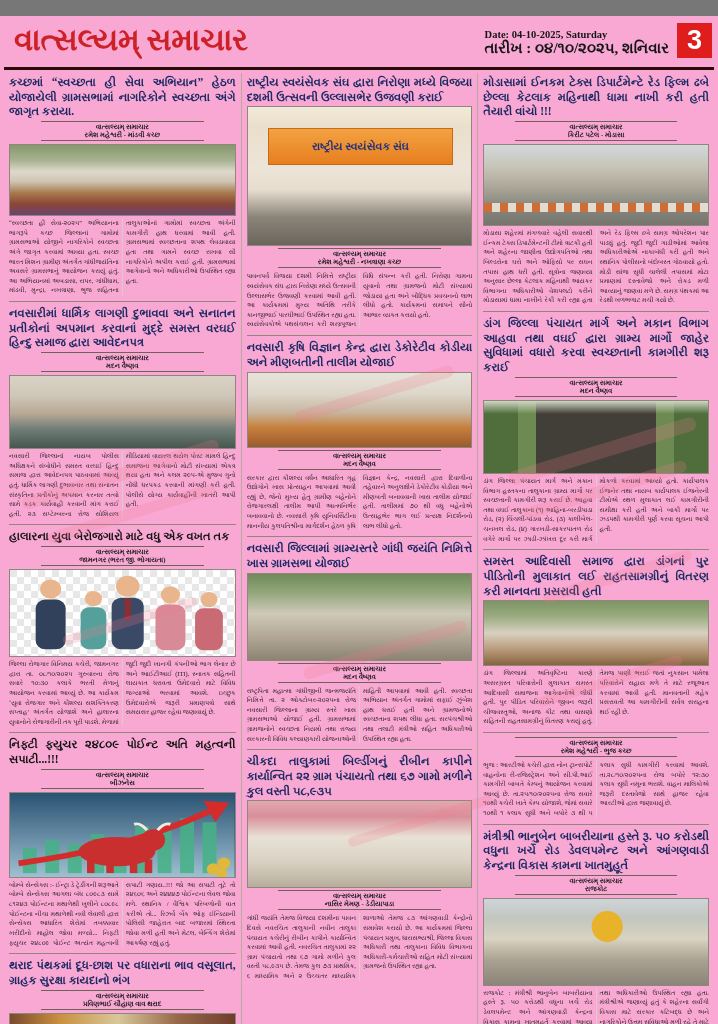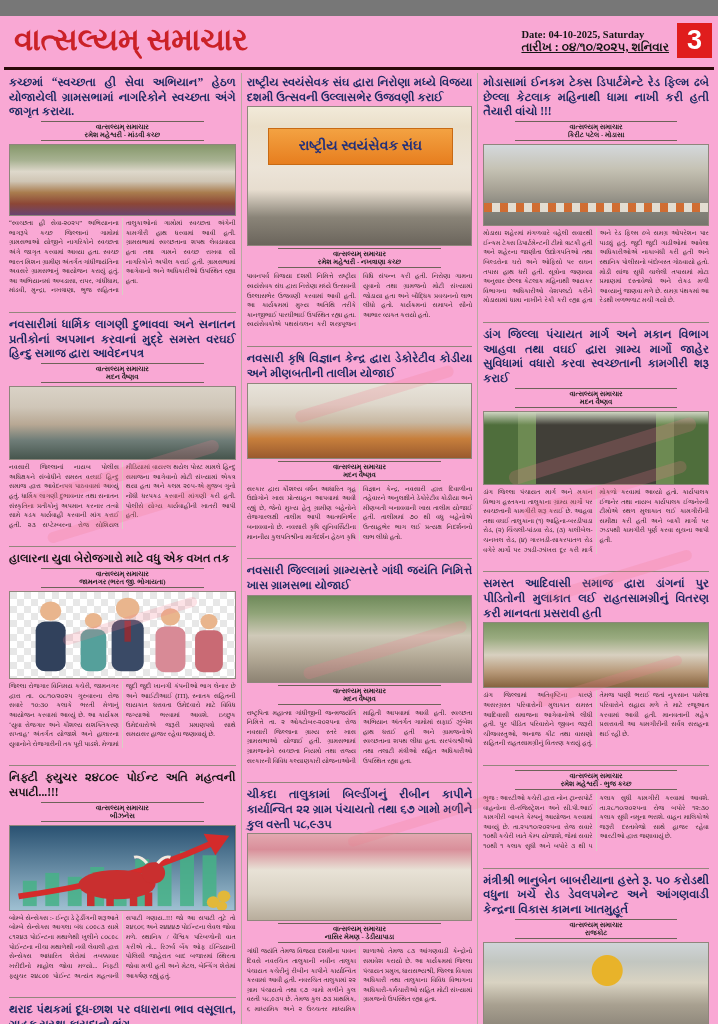--- a/index.html
+++ b/index.html
@@ -4,51 +4,51 @@
 <style>
   html,body { margin:0; padding:0; background:#777; }
   .page { position:relative; width:718px; height:1024px; margin:16px auto; background:#f9a8d4;
           font-family:"Liberation Serif","DejaVu Serif",serif; overflow:hidden; box-sizing:border-box; }
 
   
   .hdr { display:flex; align-items:flex-start; padding:7px 6px 2px 14px; height:50px; box-sizing:border-box; }
   .masthead { font-size:31px; font-weight:bold; color:#cb2127; line-height:1.1; letter-spacing:-0.5px; }
   .dates { margin-left:auto; text-align:left; margin-right:8px; padding-top:6px; }
   .date-en { font-size:10.5px; font-weight:bold; color:#151515; }
-  .date-gu { font-size:12px; font-weight:bold; color:#151515;text-decoration:underline; }
+  .date-gu { font-size:15px; font-weight:bold; color:#151515; }
   .pagebox { width:35px; height:35px; background:#e01d1d; color:#fff; font-size:27px; font-weight:bold;
              display:flex; align-items:center; justify-content:center; font-family:"Liberation Sans",sans-serif; }
   .toprule { height:3px; background:#2b0b0b; margin:1px 4px 3px; }
 
   
   .cols { display:flex; height:962px; padding:0 4px; box-sizing:border-box; }
   .col { width:33.33%; padding:0 5px; box-sizing:border-box; overflow:hidden; }
   .col + .col { border-left:1px solid #b7aaa0; }
 
   
-  .art { border-bottom:1px solid #93867c; padding-bottom:15px; margin-bottom:4px; }
+  .art { border-bottom:1px solid #93867c; padding-bottom:4px; margin-bottom:4px; }
   .art:last-child { border-bottom:none; }
   .hl { font-size:11.5px; line-height:1.28; font-weight:bold; color:#1d2a63; margin:2px 0 2px; text-align:justify; }
   .hl.black { color:#141414; }
   .byline { width:72%; margin:2px auto 3px; text-align:center; border-top:1px solid #6e6259; border-bottom:1px solid #6e6259; padding:1px 0; }
   .agency { display:block; font-size:6.9px; font-weight:bold; color:#1a1a1a; }
   .reporter { display:block; font-size:6.9px; font-weight:bold; color:#1a1a1a; }
   .body { font-size:6.4px; line-height:1.5; text-align:justify; color:#27211d; margin:2px 0 2px; }
   .c2 { column-count:2; column-gap:7px; column-rule:1px solid #d9cec3; }
 
   
   .ph { position:relative; border:1px solid #8f867c; margin:2px 0 2px; overflow:hidden; background:#ddd; }
   .ph-kutch  { height:70px; background:linear-gradient(180deg,#86986b 0%,#a8b292 22%,#ded8cb 38%,#cfc5b4 52%,#a97c4e 68%,#8c4636 84%,#6a4470 100%); }
   .ph-navsari{ height:72px; background:linear-gradient(180deg,#d9d2c6 0%,#cfc6b8 28%,#b8a894 52%,#6f7d78 74%,#47564e 100%); }
   .ph-halar  { height:86px; background:repeating-conic-gradient(#ffffff 0 25%,#e7e7e7 0 50%) 0 0/14px 14px; }
   .ph-nifty  { height:84px; background:#274a66; }
   .ph-tharad { height:60px; background:linear-gradient(90deg,#7a4a2e 0%,#c8903f 22%,#d8c79a 48%,#97694a 74%,#6e3e2c 100%); }
   .ph-rss    { height:138px; background:linear-gradient(180deg,#f2ead9 0%,#eadfca 14%,#ece4d8 44%,#e7ddcf 60%,#8a8478 80%,#6b655c 100%); }
   .banner    { position:absolute; left:9%; top:15%; width:82%; height:25%; border:1px solid #c86a14;
-               background:linear-gradient(180deg,#f3a242,#e77e1f); color:#24317a; font-weight:bold; font-size:14px;
+               background:linear-gradient(180deg,#f3a242,#e77e1f); color:#24317a; font-weight:bold; font-size:11px;
                display:flex; align-items:center; justify-content:center; text-align:right; }
   .ph-kvk    { height:74px; background:linear-gradient(180deg,#e8e3da 0%,#ddd6ca 28%,#c8b8a2 52%,#c77f3c 74%,#9a5a2e 100%); }
   .ph-gandhi { height:86px; background:linear-gradient(180deg,#6f8a5a 0%,#90a478 20%,#cfc9b8 46%,#b5ab98 70%,#8d8373 100%); }
   .ph-chikhli{ height:86px; background:linear-gradient(180deg,#e3a8b0 0%,#d98f9a 18%,#e8e2d6 42%,#d9d2c4 70%,#b8ad9c 100%); }
   .ph-modasa { height:80px; background:linear-gradient(180deg,#d4d8dc 0%,#c5c2b4 30%,#a8a396 55%,#8a887f 75%,#76756d 100%); }
   .barricade { position:absolute; bottom:16%; left:0; right:0; height:9px; opacity:.9;
                background:repeating-linear-gradient(90deg,#d86a2a 0 8px,#ece6da 8px 16px); }
   .ph-dang   { height:72px; background:
       linear-gradient(180deg,#cfd6c2 0%,rgba(0,0,0,0) 18%),
       linear-gradient(90deg,#4f6e3c 0 15%,#6d8a52 15% 23%,#413f38 23% 77%,#6d8a52 77% 85%,#4f6e3c 85% 100%); }

